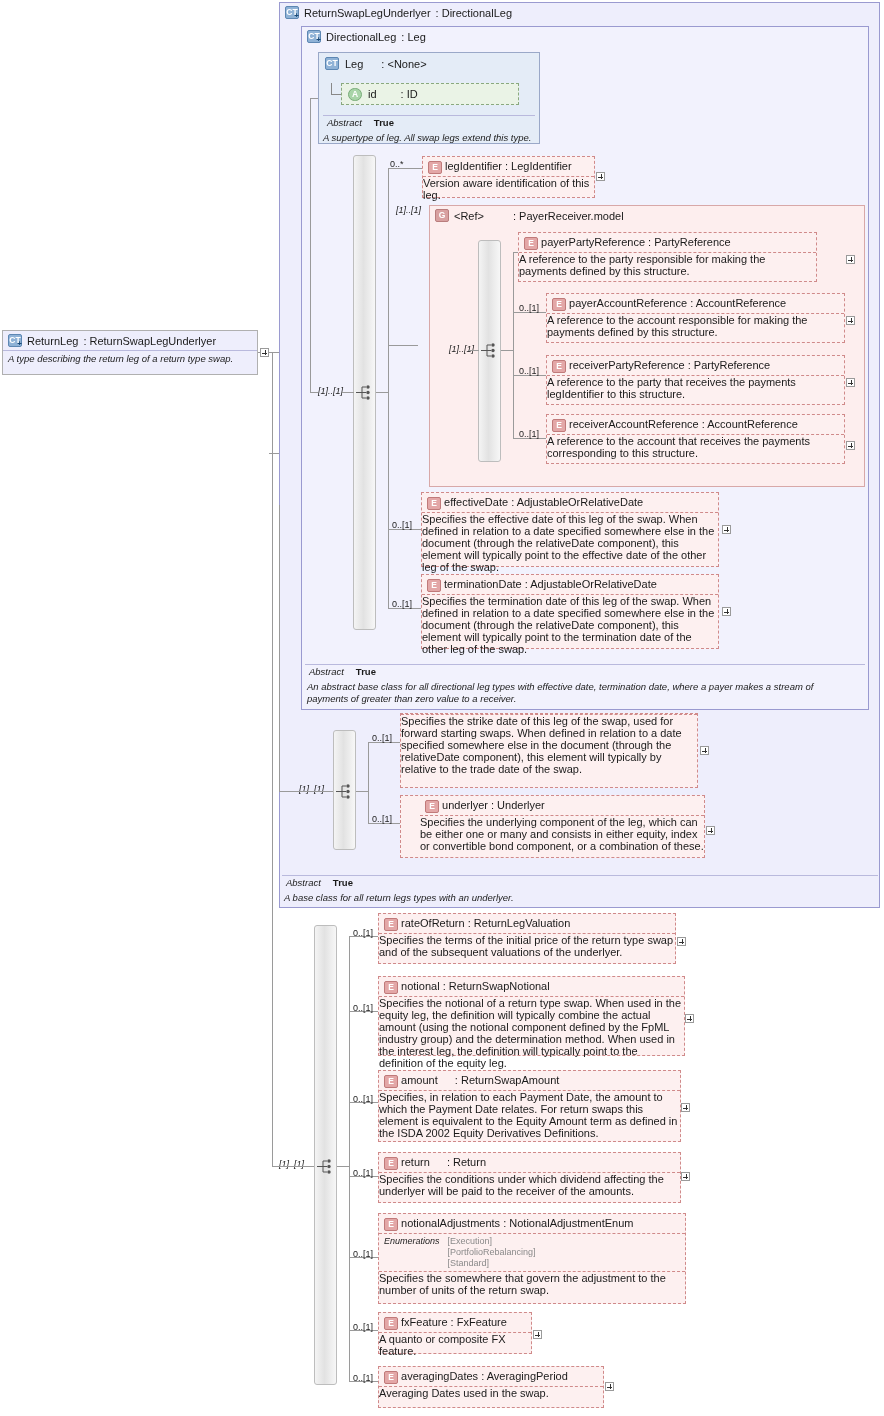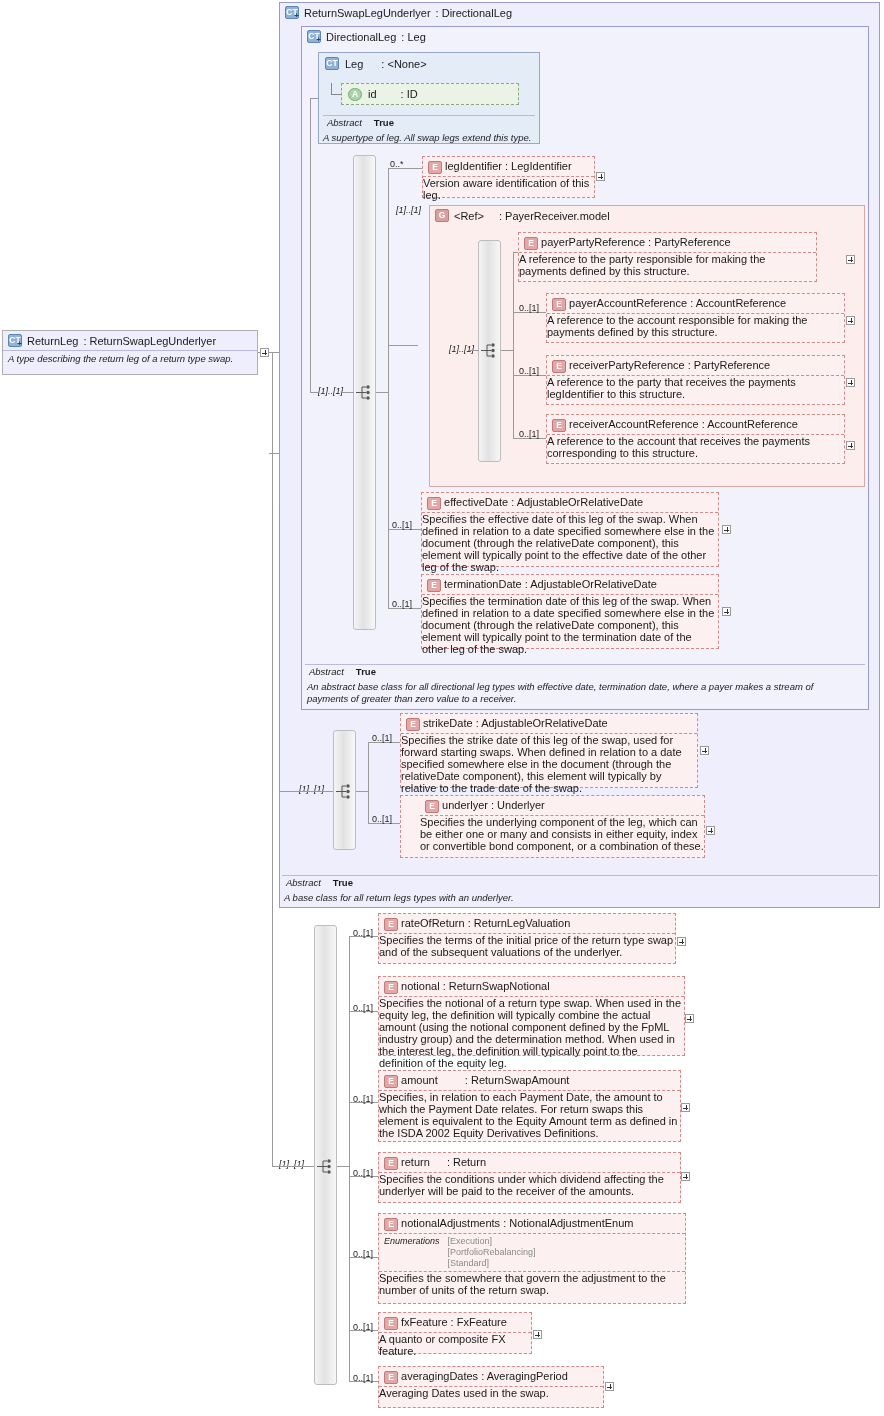--- a/index.html
+++ b/index.html
@@ -235,21 +235,21 @@
   <div class="desc">Version aware identification of this leg.</div>
 </div>
 <div class="plus" style="left:596px; top:172px;"></div>
 
 <div class="card ital" style="left:396px; top:205px;">[1]..[1]</div>
 <div class="ln lnh" style="left:388px; top:345px; width:30px;"></div>
 <div class="refpanel" style="left:429px; top:205px; width:436px; height:282px;">
   <div class="panel-hdr">
     <span class="ic ic-g">G</span>
     <span class="name">&lt;Ref&gt;</span>
-    <span class="type" style="margin-left:10px;">: PayerReceiver.model</span>
+    <span class="type" style="margin-left:24px;">: PayerReceiver.model</span>
   </div>
 </div>
 
 <div class="seqbar" style="left:478px; top:240px; width:23px; height:222px;"></div>
 <div class="seqicon" style="left:480px; top:342px;">
   <svg width="22" height="17" viewBox="0 0 22 17">
     <line x1="1" y1="8.5" x2="7" y2="8.5" stroke="#555" stroke-width="1"></line>
     <line x1="7" y1="3" x2="7" y2="14" stroke="#555" stroke-width="1"></line>
     <line x1="7" y1="3" x2="11" y2="3" stroke="#555" stroke-width="1"></line>
     <line x1="7" y1="8.5" x2="11" y2="8.5" stroke="#555" stroke-width="1"></line>
@@ -364,25 +364,20 @@
 </div>
 <div class="card ital" style="left:299px; top:784px;">[1]..[1]</div>
 <div class="ln lnv" style="left:279px; top:505px; height:286px;"></div>
 <div class="ln lnh" style="left:279px; top:791px; width:54px;"></div>
 <div class="ln lnv" style="left:368px; top:742px; height:82px;"></div>
 <div class="ln lnh" style="left:356px; top:791px; width:12px;"></div>
 
 <div class="ln lnh" style="left:368px; top:742px; width:32px;"></div>
 <div class="card" style="left:372px; top:733px;">0..[1]</div>
 <div class="elem" style="left:400px; top:713px; width:298px; height:75px;">
-  <div class="hdr">
-    <span class="ic ic-e">E</span>
-    <span class="name">strikeDate</span>
-    <span class="type">: AdjustableOrRelativeDate</span>
-  </div>
   <div style="border-top:1px dashed #d08a8a;"></div>
   <div class="desc">Specifies the strike date of this leg of the swap, used for forward starting swaps. When defined in relation to a date specified somewhere else in the document (through the relativeDate component), this element will typically by relative to the trade date of the swap.</div>
 </div>
 <div class="plus" style="left:700px; top:746px;"></div>
 
 <div class="ln lnh" style="left:368px; top:823px; width:32px;"></div>
 <div class="card" style="left:372px; top:814px;">0..[1]</div>
 <div class="elem" style="left:400px; top:795px; width:305px; height:63px;padding-left:19px;">
   <div class="hdr">
     <span class="ic ic-e">E</span>
@@ -445,21 +440,21 @@
   <div class="desc">Specifies the notional of a return type swap. When used in the equity leg, the definition will typically combine the actual amount (using the notional component defined by the FpML industry group) and the determination method. When used in the interest leg, the definition will typically point to the definition of the equity leg.</div>
 </div>
 <div class="plus" style="left:685px; top:1014px;"></div>
 
 <div class="ln lnh" style="left:349px; top:1102px; width:29px;"></div>
 <div class="card" style="left:353px; top:1094px;">0..[1]</div>
 <div class="elem" style="left:378px; top:1070px; width:303px; height:72px;">
   <div class="hdr">
     <span class="ic ic-e">E</span>
     <span class="name">amount</span>
-    <span class="type" style="margin-left:24px;">: ReturnSwapAmount</span>
+    <span class="type" style="margin-left:14px;">: ReturnSwapAmount</span>
   </div>
   <div style="border-top:1px dashed #d08a8a;"></div>
   <div class="desc">Specifies, in relation to each Payment Date, the amount to which the Payment Date relates. For return swaps this element is equivalent to the Equity Amount term as defined in the ISDA 2002 Equity Derivatives Definitions.</div>
 </div>
 <div class="plus" style="left:681px; top:1103px;"></div>
 
 <div class="ln lnh" style="left:349px; top:1176px; width:29px;"></div>
 <div class="card" style="left:353px; top:1168px;">0..[1]</div>
 <div class="elem" style="left:378px; top:1152px; width:303px; height:51px;">
   <div class="hdr">

